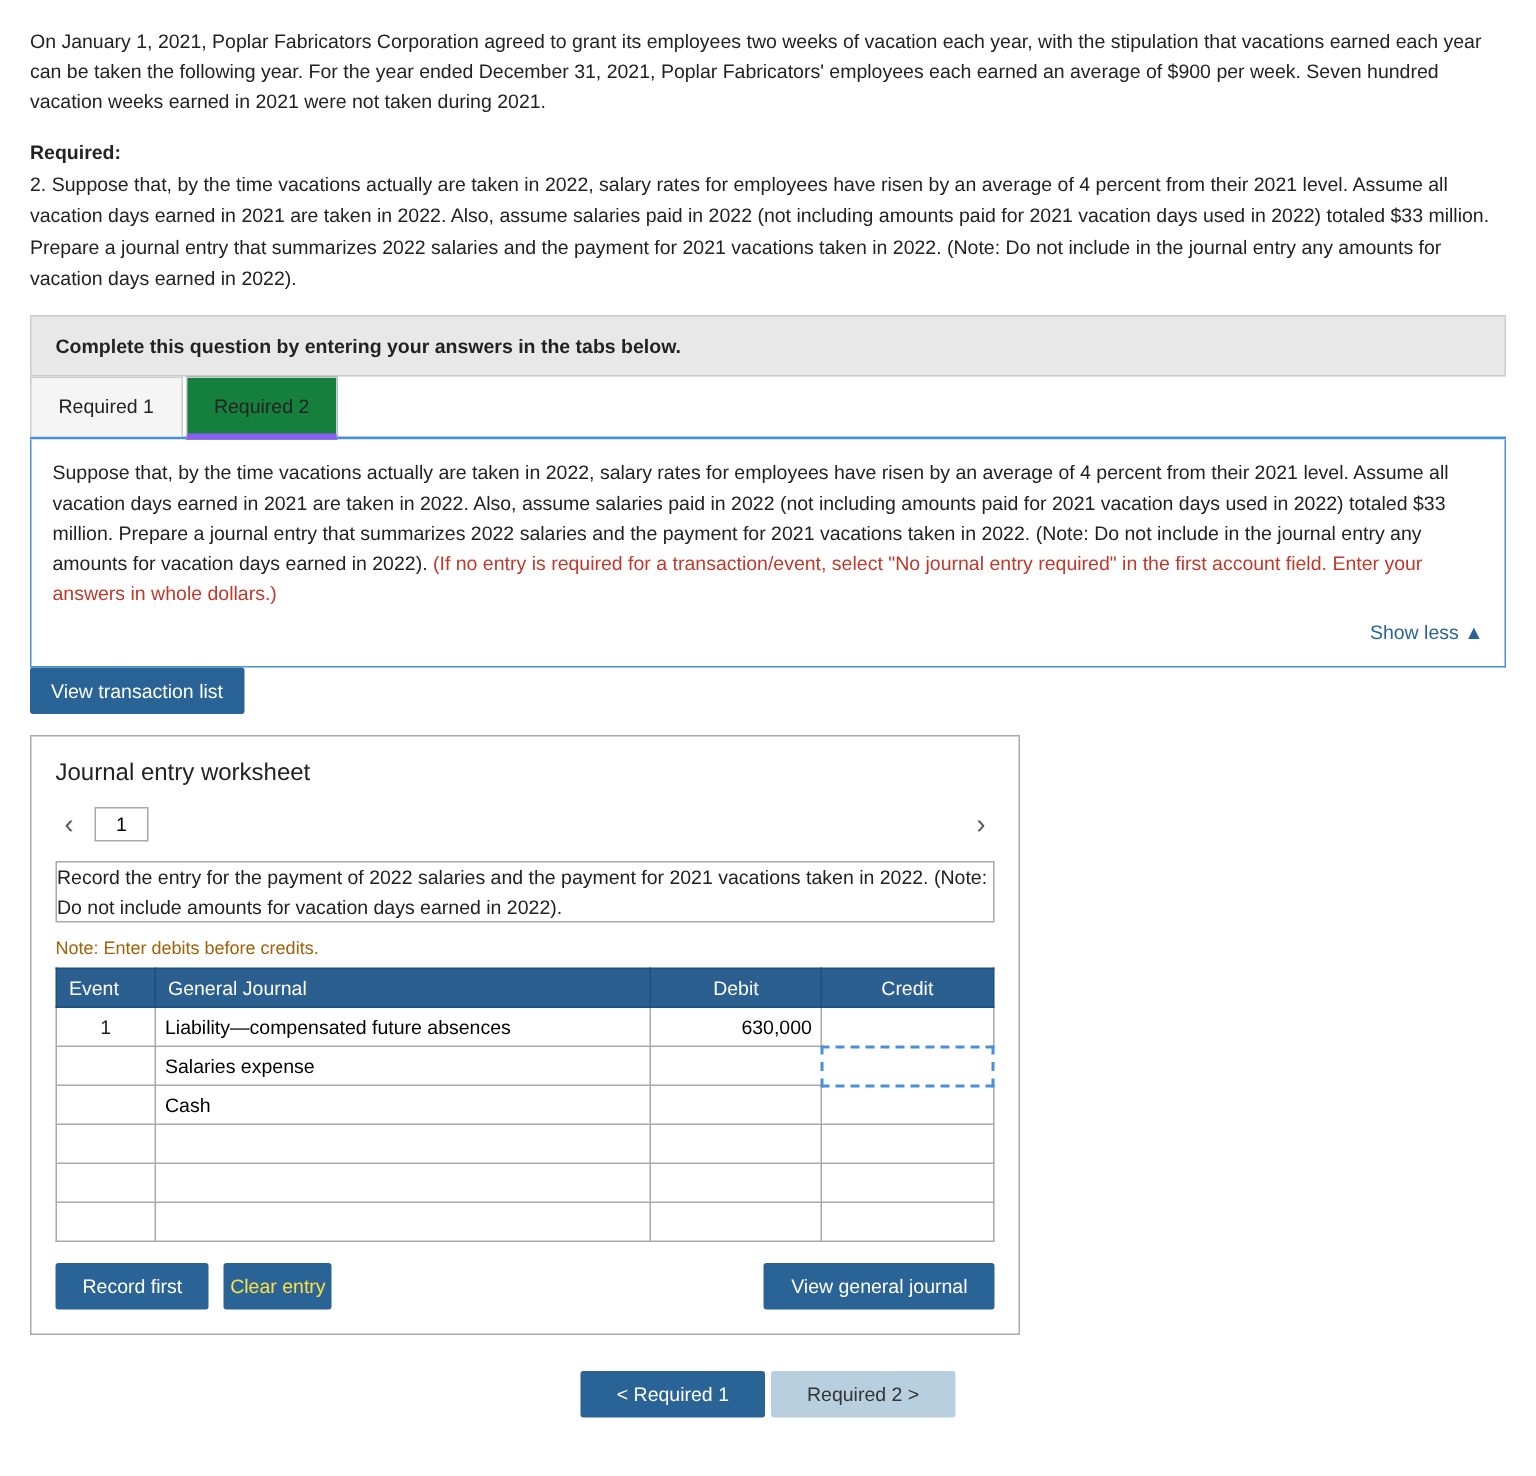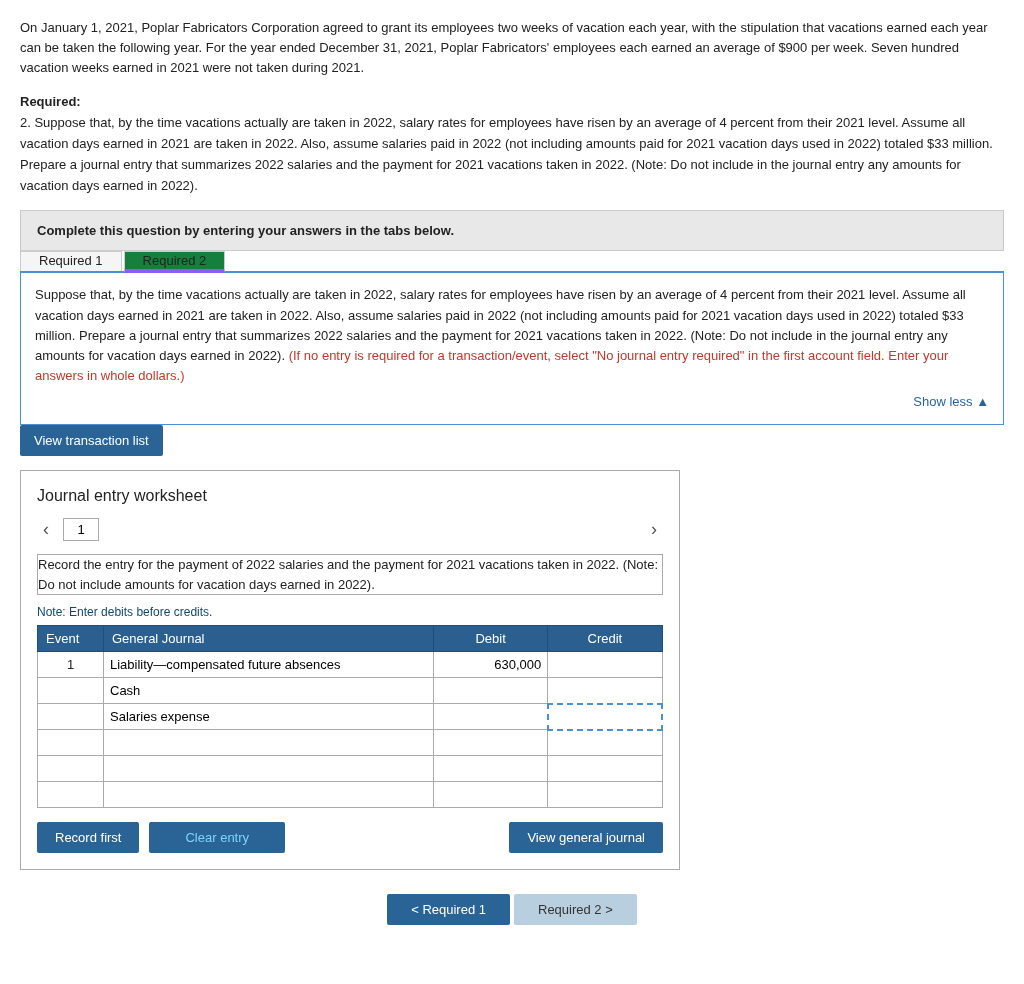--- a/index.html
+++ b/index.html
@@ -27,21 +27,21 @@
       margin-bottom: 0;
       font-weight: bold;
       font-size: 13px;
     }
     .tabs-row {
       display: flex;
       border-bottom: 2px solid #4a90d9;
       margin-bottom: 0;
     }
     .tab {
-      padding: 1px 18px;
+      padding: 11px 18px;
       border: 1px solid #ccc;
       border-bottom: none;
       background: #f5f5f5;
       cursor: pointer;
       font-size: 13px;
       margin-right: 2px;
       text-align: right;
     }
     .tab.active {
       background: #15803d;
@@ -112,21 +112,21 @@
     }
     .record-description {
       border: 1px solid #aaa;
       padding: 0;
       margin-bottom: 10px;
       font-size: 13px;
       line-height: 1.5;
       background: #fff;
     }
     .note-text {
-      color: #0c4a6e;
+      color: #a16207;
       font-size: 12px;
       margin-bottom: 6px;
     }
     table.journal-table {
       width: 100%;
       border-collapse: collapse;
       font-size: 13px;
     }
     table.journal-table th {
       background: #2a5f8f;
@@ -182,23 +182,23 @@
       background: #2a6496;
       color: #fff;
       border: none;
       padding: 8px 18px;
       font-size: 13px;
       cursor: pointer;
       border-radius: 2px;
     }
     .btn-blue-outline {
       background: #2a6496;
-      color: #7dd3fc;
-      border: none;
-      padding: 8px 36px;
+      color: #fde047;
+      border: none;
+      padding: 8px 4px;
       font-size: 13px;
       cursor: pointer;
       border-radius: 2px;
     }
     .btn-view-journal {
       margin-left: auto;
       background: #2a6496;
       color: #fff;
       border: none;
       padding: 8px 18px;
@@ -301,39 +301,39 @@
           <input class="debit-input" type="text" value="630,000" style="">
         </td>
         <td class="credit-col">
           <input class="credit-input" type="text" value="" style="">
         </td>
       </tr>
 
       <tr>
         <td class="event-col"></td>
         <td class="journal-col">
+          <input class="journal-input" type="text" value="Salaries expense" style="">
+        </td>
+        <td class="debit-col">
+          <input class="debit-input" type="text" value="" style="">
+        </td>
+        <td class="credit-col credit-active">
+          <input class="credit-input" type="text" value="" style="">
+        </td>
+      </tr>
+
+      <tr>
+        <td class="event-col"></td>
+        <td class="journal-col">
           <input class="journal-input" type="text" value="Cash" style="">
         </td>
         <td class="debit-col">
           <input class="debit-input" type="text" value="" style="">
         </td>
         <td class="credit-col">
-          <input class="credit-input" type="text" value="" style="">
-        </td>
-      </tr>
-
-      <tr>
-        <td class="event-col"></td>
-        <td class="journal-col">
-          <input class="journal-input" type="text" value="Salaries expense" style="">
-        </td>
-        <td class="debit-col">
-          <input class="debit-input" type="text" value="" style="">
-        </td>
-        <td class="credit-col credit-active">
           <input class="credit-input" type="text" value="" style="">
         </td>
       </tr>
 
       <tr>
         <td class="event-col"></td>
         <td class="journal-col">
           <input class="journal-input" type="text" value="" style="">
         </td>
         <td class="debit-col">

